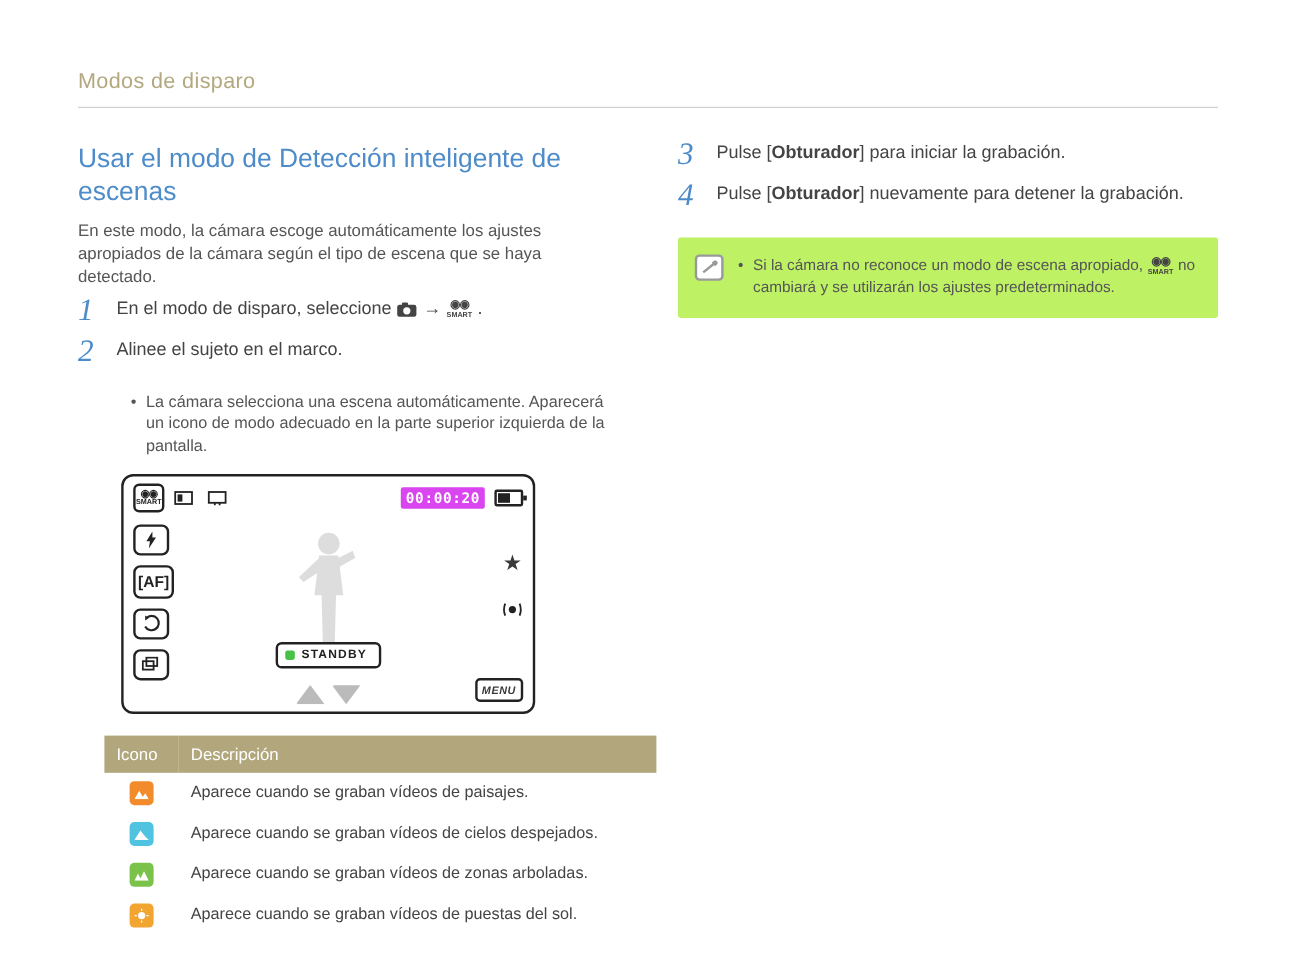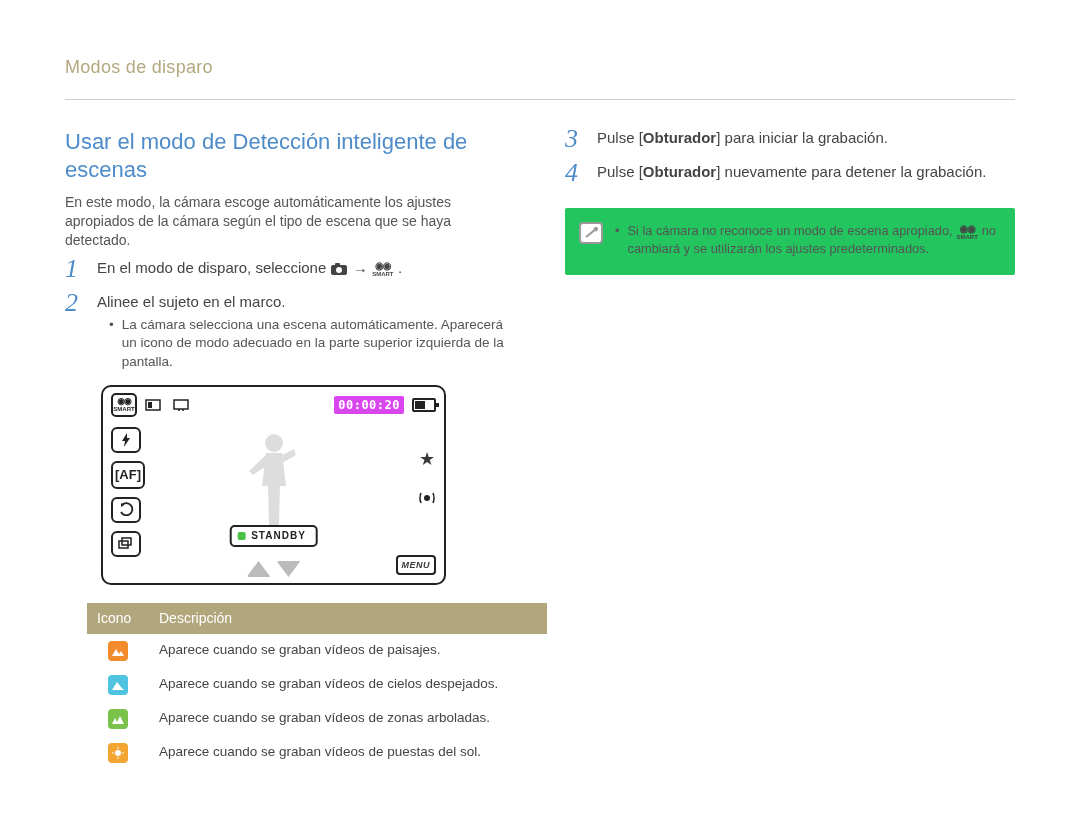--- a/index.html
+++ b/index.html
@@ -11,21 +11,21 @@
       padding: 55px 65px 30px 65px;
       color: #3a3a3a;
       font-size: 14px;
       line-height: 1.35;
     }
     .header-title {
       color: #b3a87f;
       font-size: 18px;
       font-weight: 300;
       border-bottom: 1px solid #cfcfcf;
-      padding-bottom: 20px;
+      padding-bottom: 10px;
       margin-bottom: 28px;
       letter-spacing: 0.3px;
     }
     .columns { display: flex; gap: 50px; }
     .col { flex: 1; min-width: 0; }
     h1 {
       color: #4d8bc9;
       font-size: 22px;
       font-weight: 400;
       margin-bottom: 10px;
@@ -39,21 +39,21 @@
       font-style: italic;
       font-family: Georgia, 'Times New Roman', serif;
       font-weight: 400;
       flex-shrink: 0;
       width: 22px;
       line-height: 1;
       margin-top: -2px;
     }
     .step-content { flex: 1; font-size: 15px; color: #444; }
     .step-content .bold { font-weight: 700; }
-    .bullet-list { margin-top: 4px; padding-left: 12px; }
+    .bullet-list { margin-top: 24px; padding-left: 12px; }
     .bullet-item { display: flex; gap: 8px; color: #555; font-size: 13.5px; margin-bottom: 2px; }
     .bullet-item::before { content: "•"; flex-shrink: 0; }
 
     
     .camera-box {
       border: 2px solid #222;
       border-radius: 10px;
       width: 345px;
       height: 200px;
       margin: 12px 0 18px 36px;
@@ -121,21 +121,21 @@
       align-items:center; justify-content:center; color:#fff; font-size:12px;
       margin: 0 auto;
     }
     .ic-landscape{ background:#f28b2b;}
     .ic-sky{ background:#4fc3e0;}
     .ic-forest{ background:#7bc24a;}
     .ic-sunset{ background:#f2a531;}
 
     
     .note-box{
-      background:#22c55e; border-radius:2px;
+      background:#bef264; border-radius:2px;
       padding:14px 16px 14px 50px; position:relative;
       font-size:12.8px; color:#555; margin-top:22px;
     }
     .note-icon{
       position:absolute; left:14px; top:14px;
       width:24px; height:22px; border:2px solid #999; border-radius:4px;
       display:flex; align-items:center; justify-content:center;
       color:#999; font-size:13px; background:#fff;
     }
     .note-box ul{ list-style:none; }

